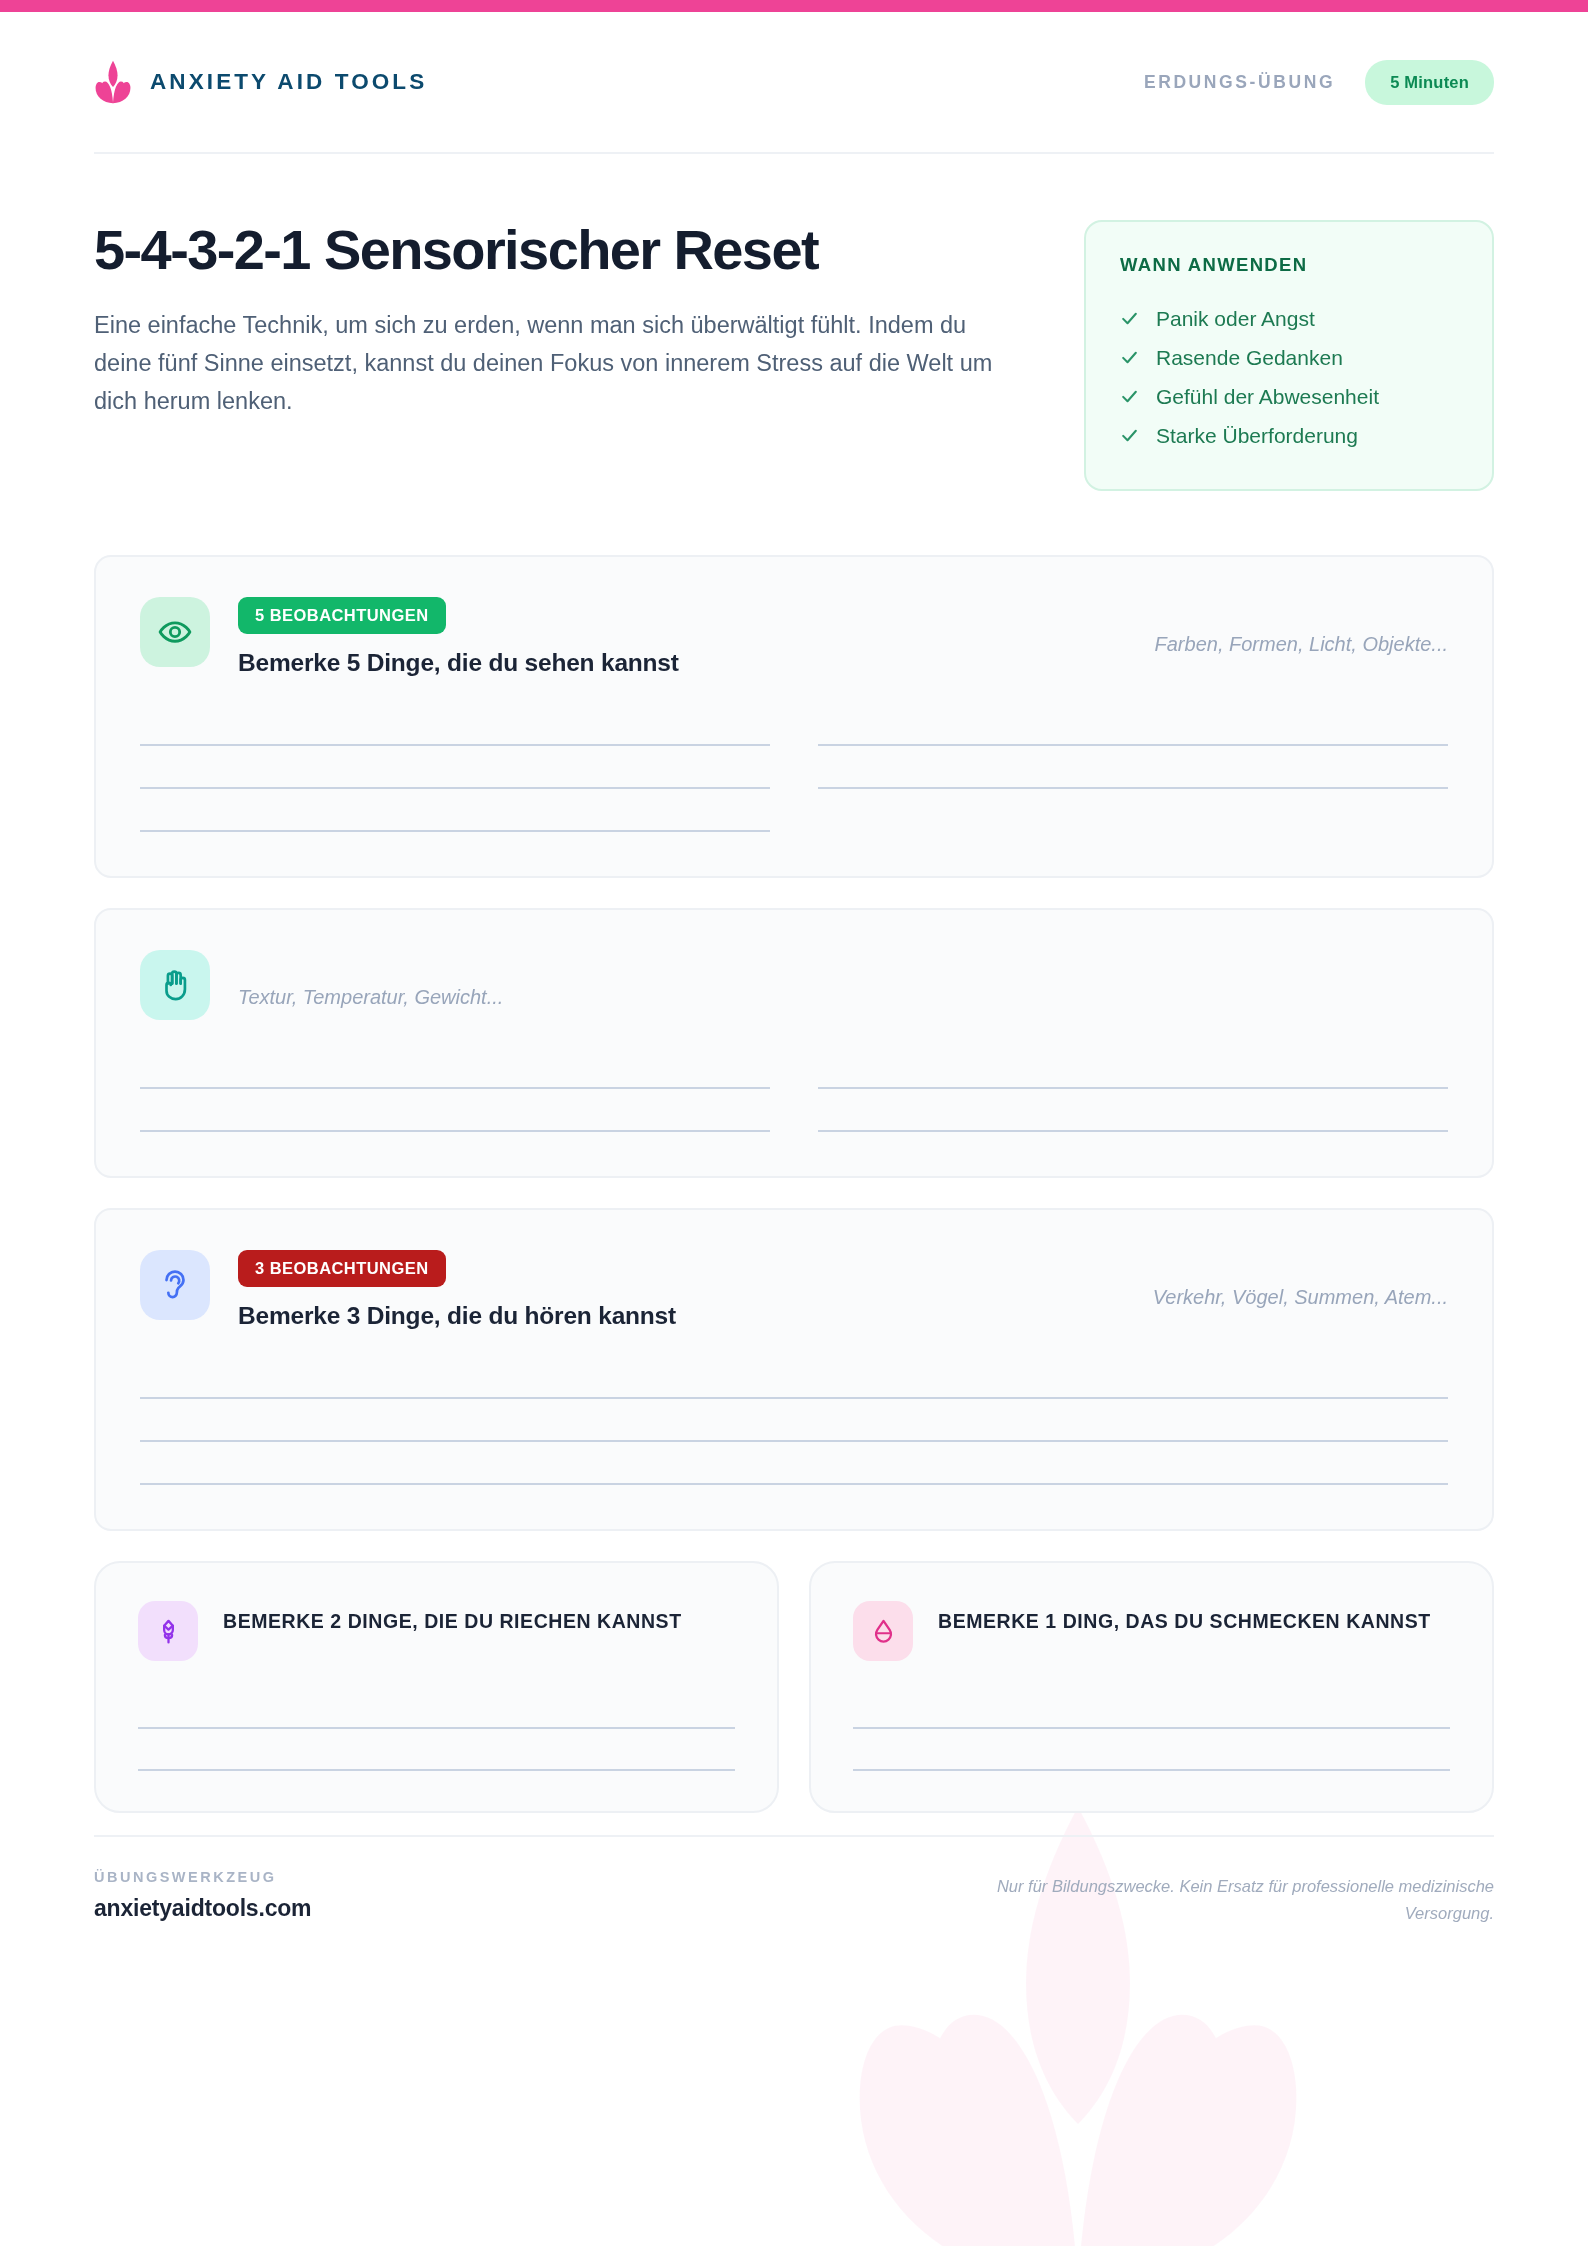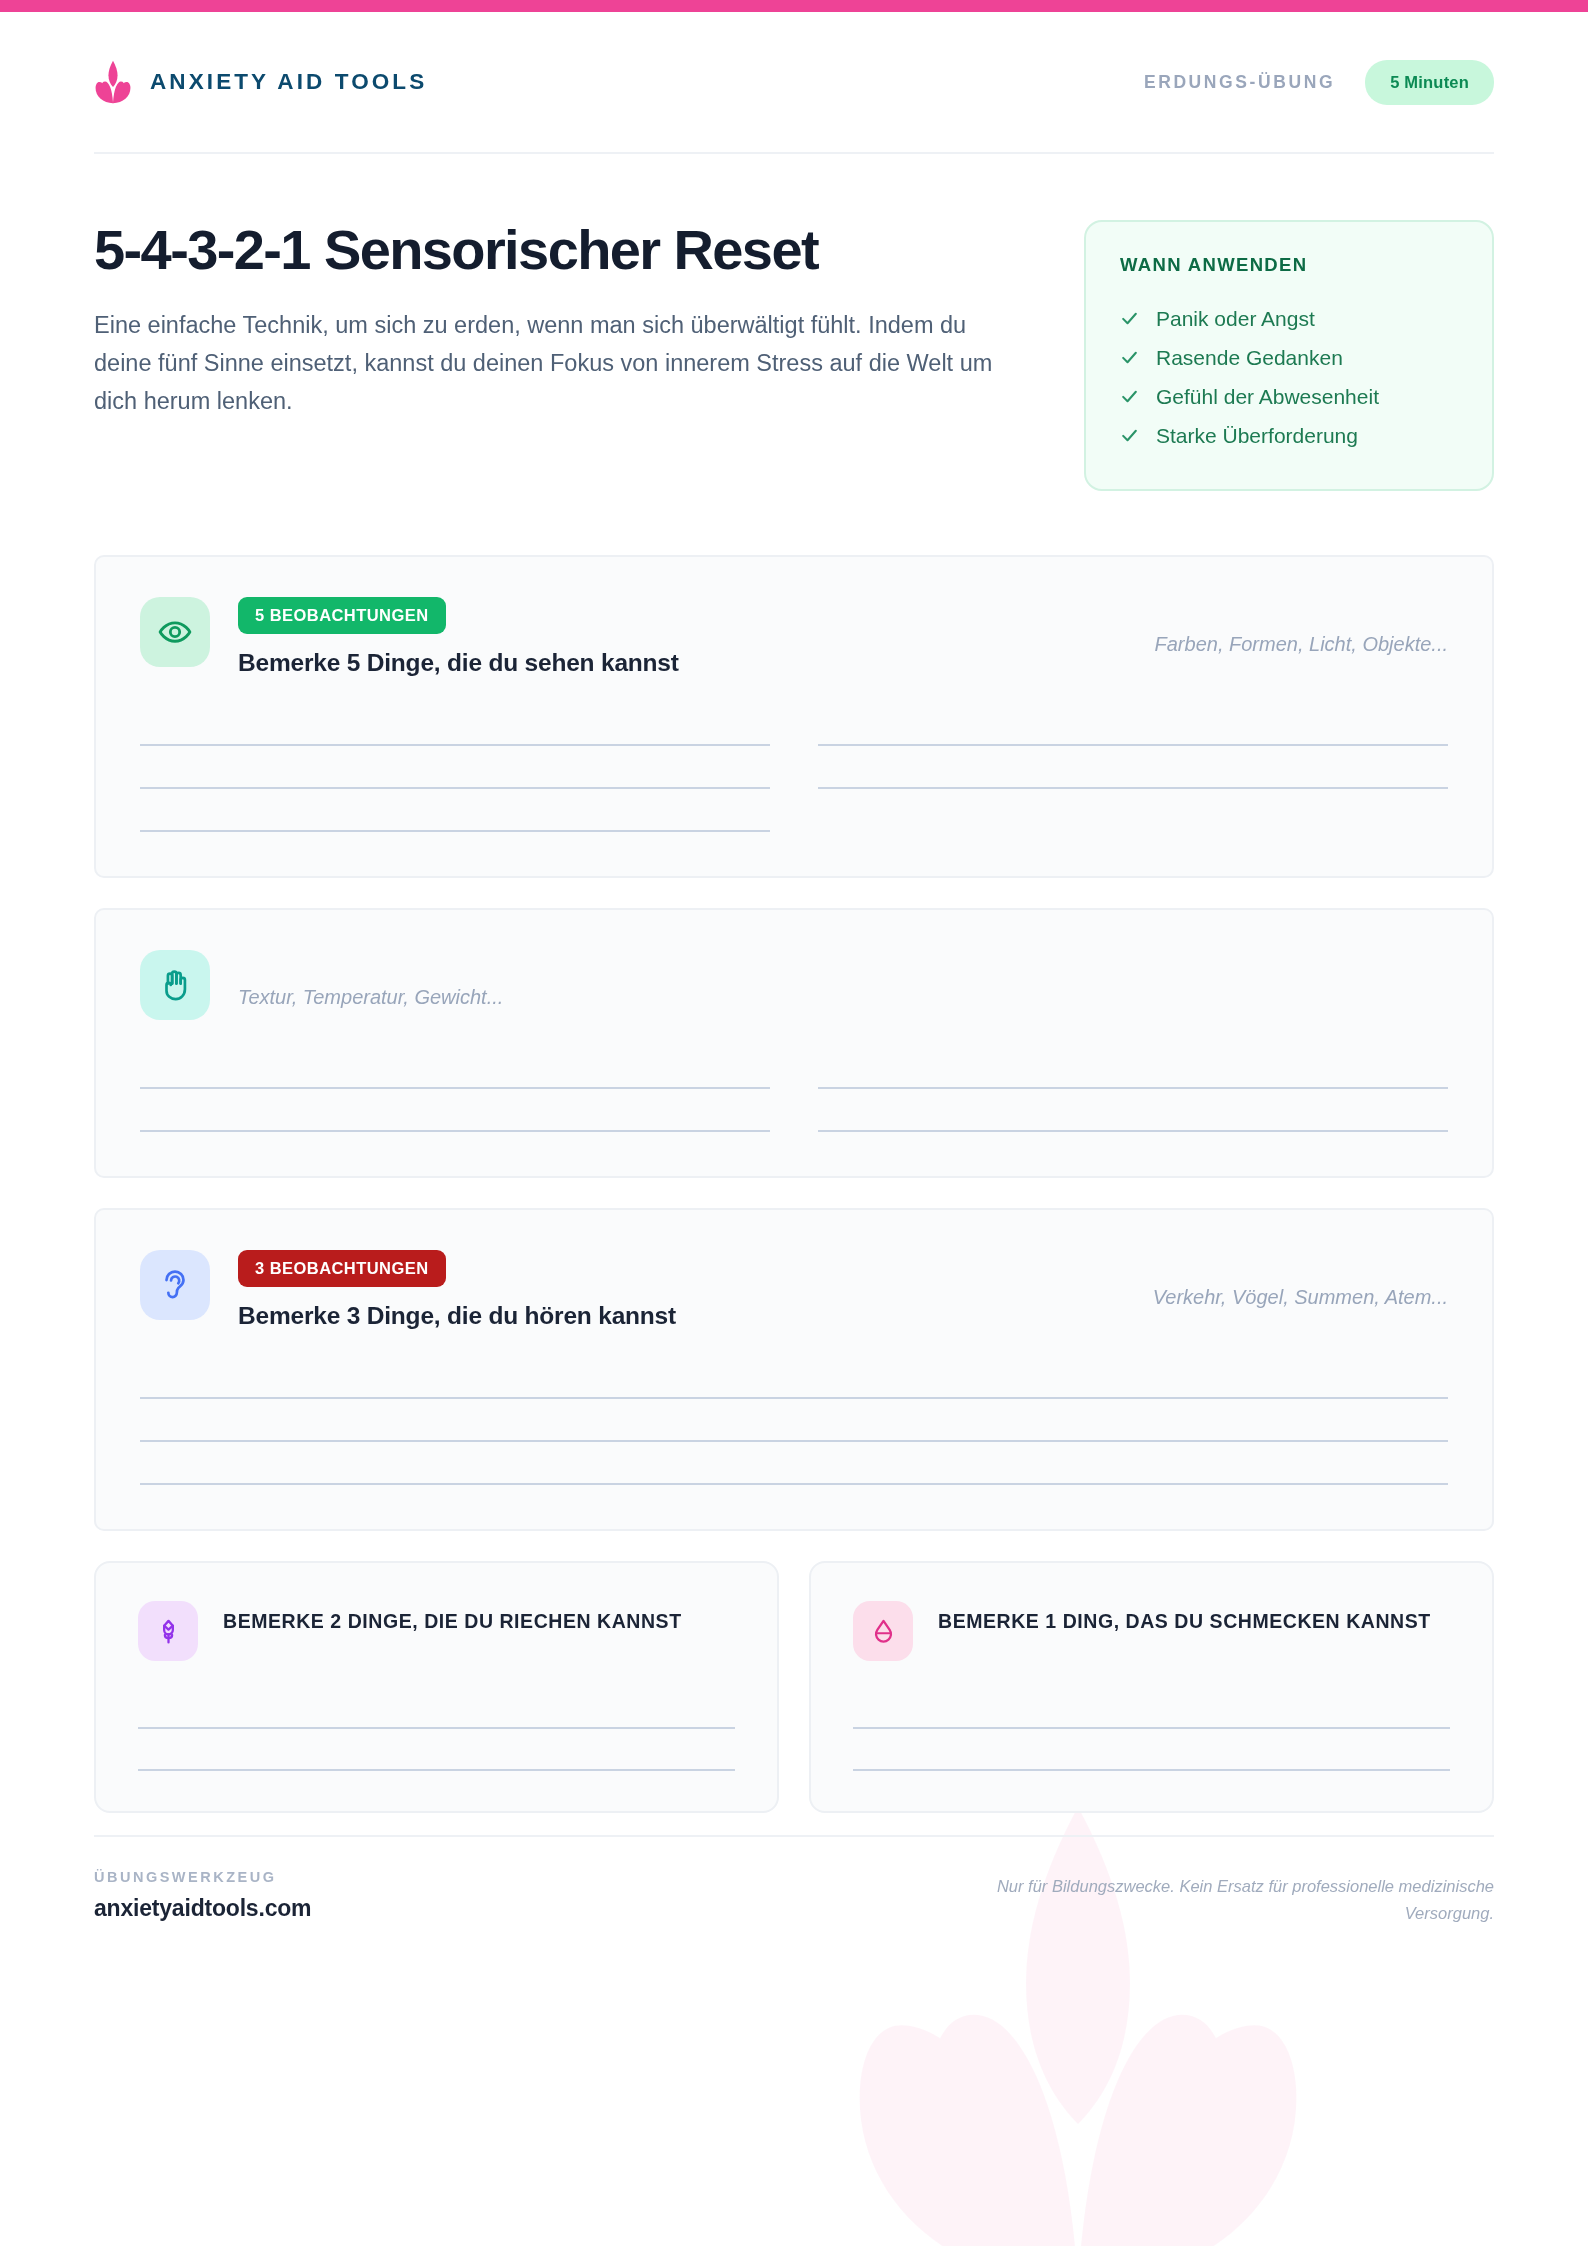--- a/index.html
+++ b/index.html
@@ -137,21 +137,21 @@
     padding: 7.5px 0;
   }
   .check-ico { width: 19px; height: 19px; flex: none; display:block; }
 
   
   .cards { margin-top: 64px; }
 
   .sense-card {
     background: #fafbfc;
     border: 2px solid #edf0f4;
-    border-radius: 10px;
+    border-radius: 17px;
     padding: 40px 44px 44px;
     margin-bottom: 30px;
   }
   .sense-head {
     display: flex;
     align-items: flex-start;
     gap: 28px;
   }
   .sense-icon-box {
     width: 70px; height: 70px;
@@ -202,21 +202,21 @@
   
   .bottom-row {
     display: grid;
     grid-template-columns: 1fr 1fr;
     gap: 30px;
     margin-top: 30px;
   }
   .mini-card {
     background: #fafbfc;
     border: 2px solid #edf0f4;
-    border-radius: 16px;
+    border-radius: 26px;
     padding: 38px 42px 40px;
   }
   .mini-head {
     display: flex;
     align-items: flex-start;
     gap: 25px;
   }
   .mini-icon-box {
     width: 60px; height: 60px;
     border-radius: 17px;

